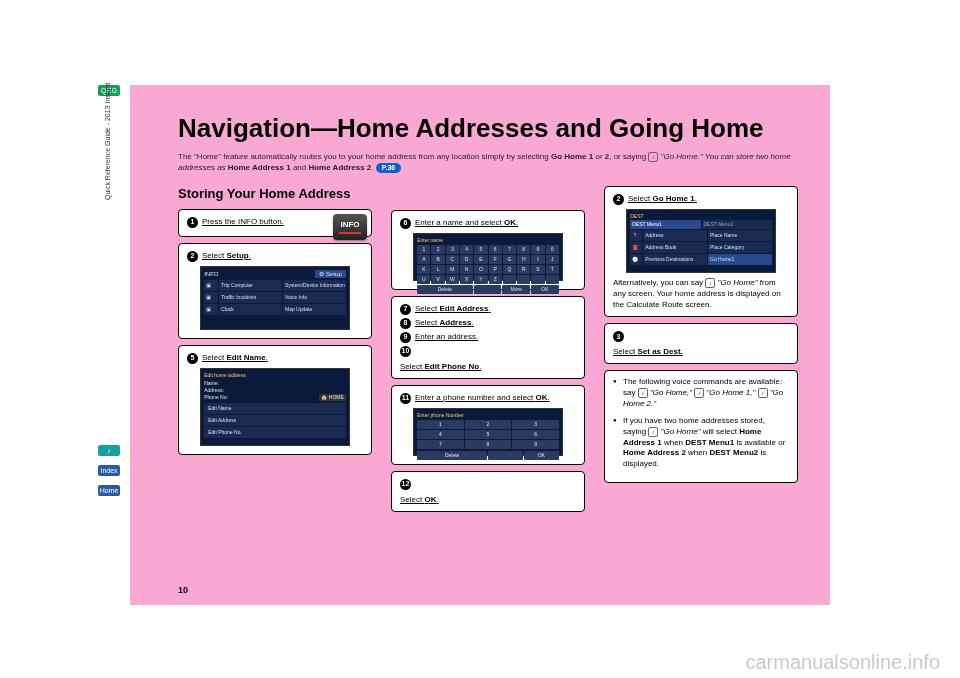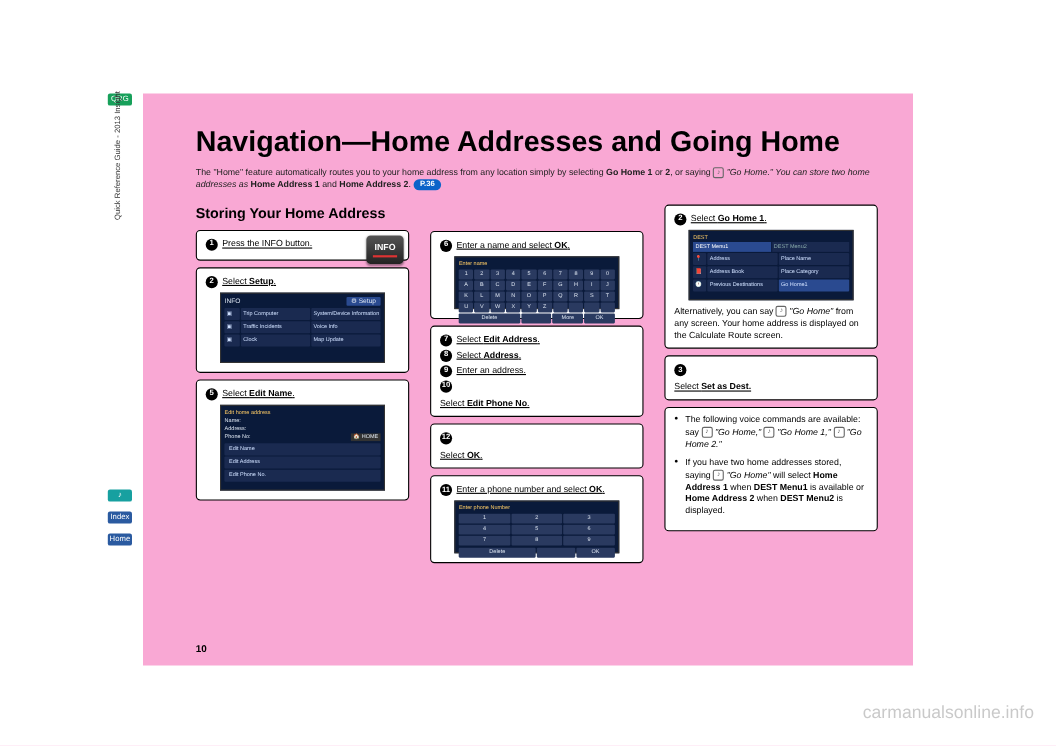--- a/index.html
+++ b/index.html
@@ -170,22 +170,22 @@
     .page-num {
       position: absolute;
       left: 48px;
       bottom: 10px;
       font-size: 9px;
       font-weight: bold;
     }
     .watermark {
       position: absolute;
       right: 20px;
-      bottom: 20px;
-      font-size: 16px;
+      bottom: 4px;
+      font-size: 20px;
       color: rgba(100,100,100,0.35);
       font-family: Arial, sans-serif;
     }
     
     .nav-grid { display: grid; grid-template-columns: 14px 1fr 1fr; gap: 1px; font-size: 5px; }
     .nav-grid div { background: #1a2a50; padding: 2px; border-radius: 1px; color:#cfe0ff; white-space: nowrap; overflow: hidden; }
     .kb-row { display: flex; gap: 1px; margin-bottom: 1px; }
     .kb-row span { flex:1; background:#2a3a60; text-align:center; font-size:5px; padding:1px 0; border-radius:1px; }
     .dest-grid { display:grid; grid-template-columns: 12px 1fr 1fr; gap:1px; font-size:5px; }
     .dest-grid div { background:#1a2a50; padding:2px; border-radius:1px; color:#cfe0ff; white-space:nowrap; overflow:hidden; }
@@ -345,27 +345,20 @@
             <span class="num">8</span>
             <span class="step-text"><span>Select </span><b>Address</b><span>.</span></span>
           </div>
         <div class="step">
             <span class="num">9</span>
             <span class="step-text">Enter an address.</span>
           </div>
         <div class="step">
             <span class="num">10</span>
             <span class="step-text"><span>Select </span><b>Edit Phone No</b><span>.</span></span>
-          </div>
-      </div>
-
-      <div class="box">
-        <div class="step">
-            <span class="num">12</span>
-            <span class="step-text"><span>Select </span><b>OK</b><span>.</span></span>
           </div>
       </div>
 
       <div class="box">
         <div class="step">
             <span class="num">11</span>
             <span class="step-text"><span>Enter a phone number and select </span><b>OK</b><span>.</span></span>
           </div>
         <div class="screenshot screenshot-sm">
           <div style="color:#fc6; font-size:5px; margin-bottom:1px;">Enter phone Number</div>
@@ -388,20 +381,27 @@
                 </div>
             </div>
           </div>
           <div class="kb-row" style="margin-top:1px;">
               <span style="flex:2;">Delete</span>
               <span></span>
               <span>OK</span>
             </div>
         </div>
       </div>
+
+      <div class="box">
+        <div class="step">
+            <span class="num">12</span>
+            <span class="step-text"><span>Select </span><b>OK</b><span>.</span></span>
+          </div>
+      </div>
     </div>
 
     <div class="col">
 
 
       <div class="box">
         <div class="step">
             <span class="num">2</span>
             <span class="step-text"><span>Select </span><b>Go Home 1</b><span>.</span></span>
           </div>

